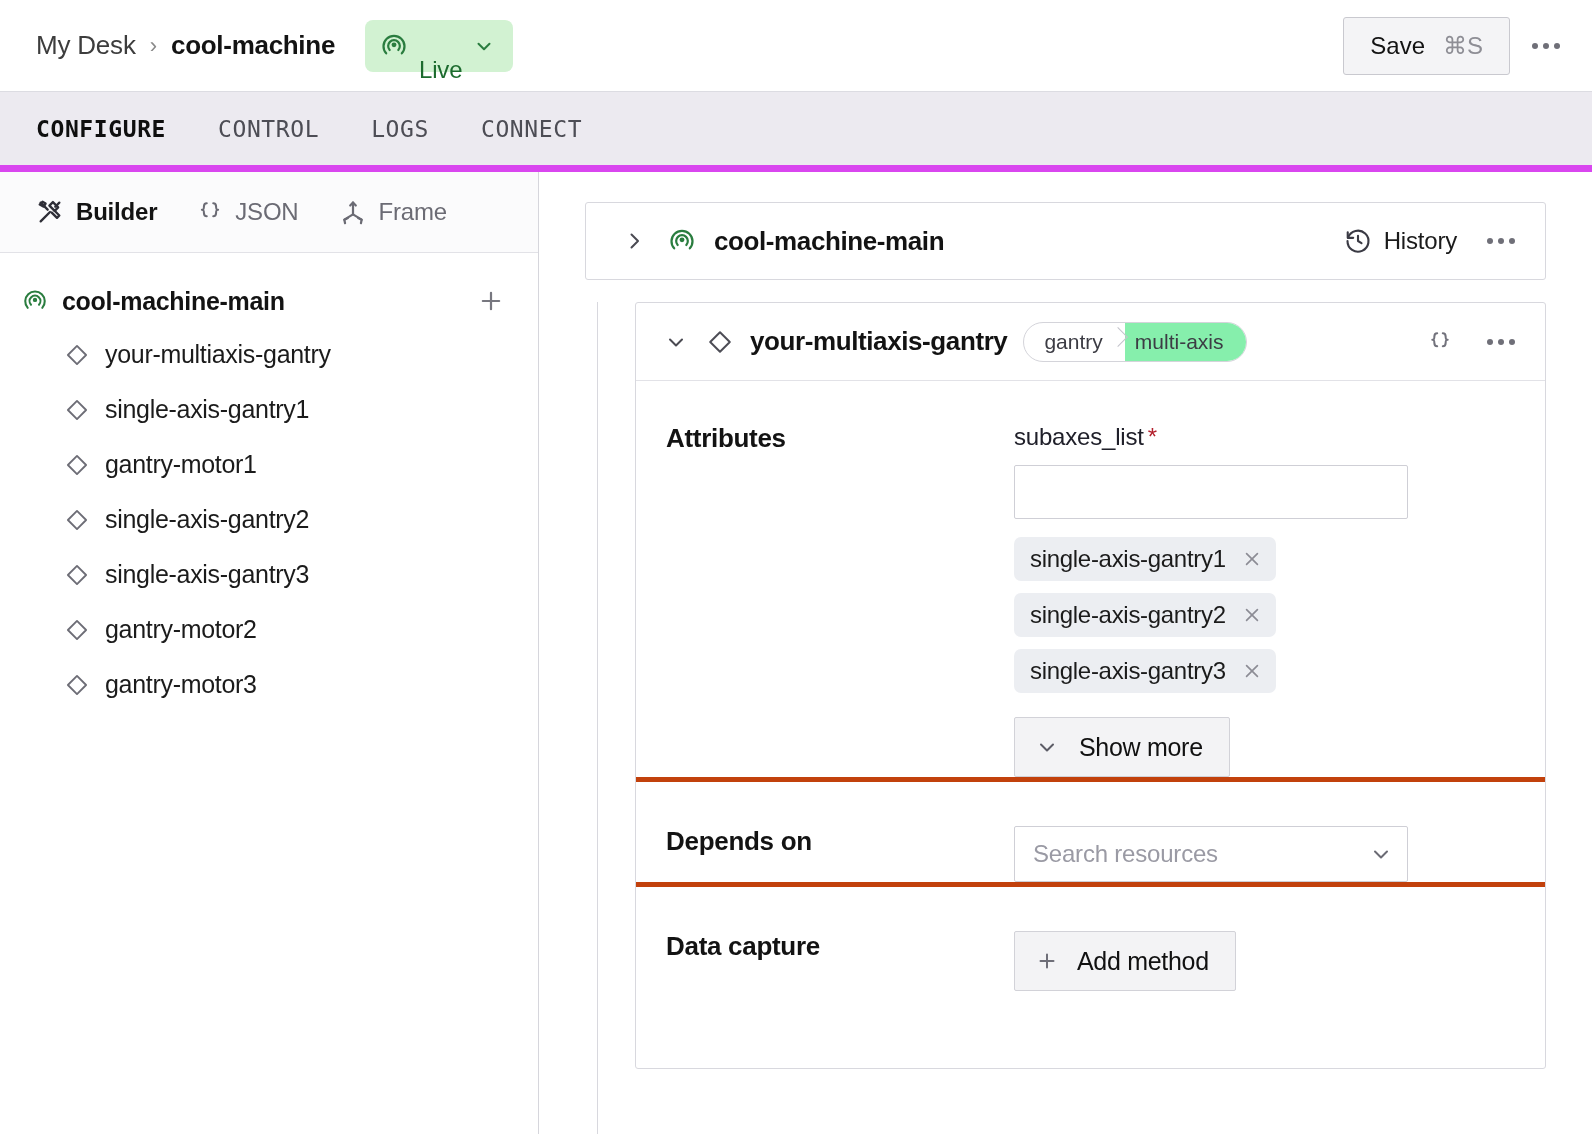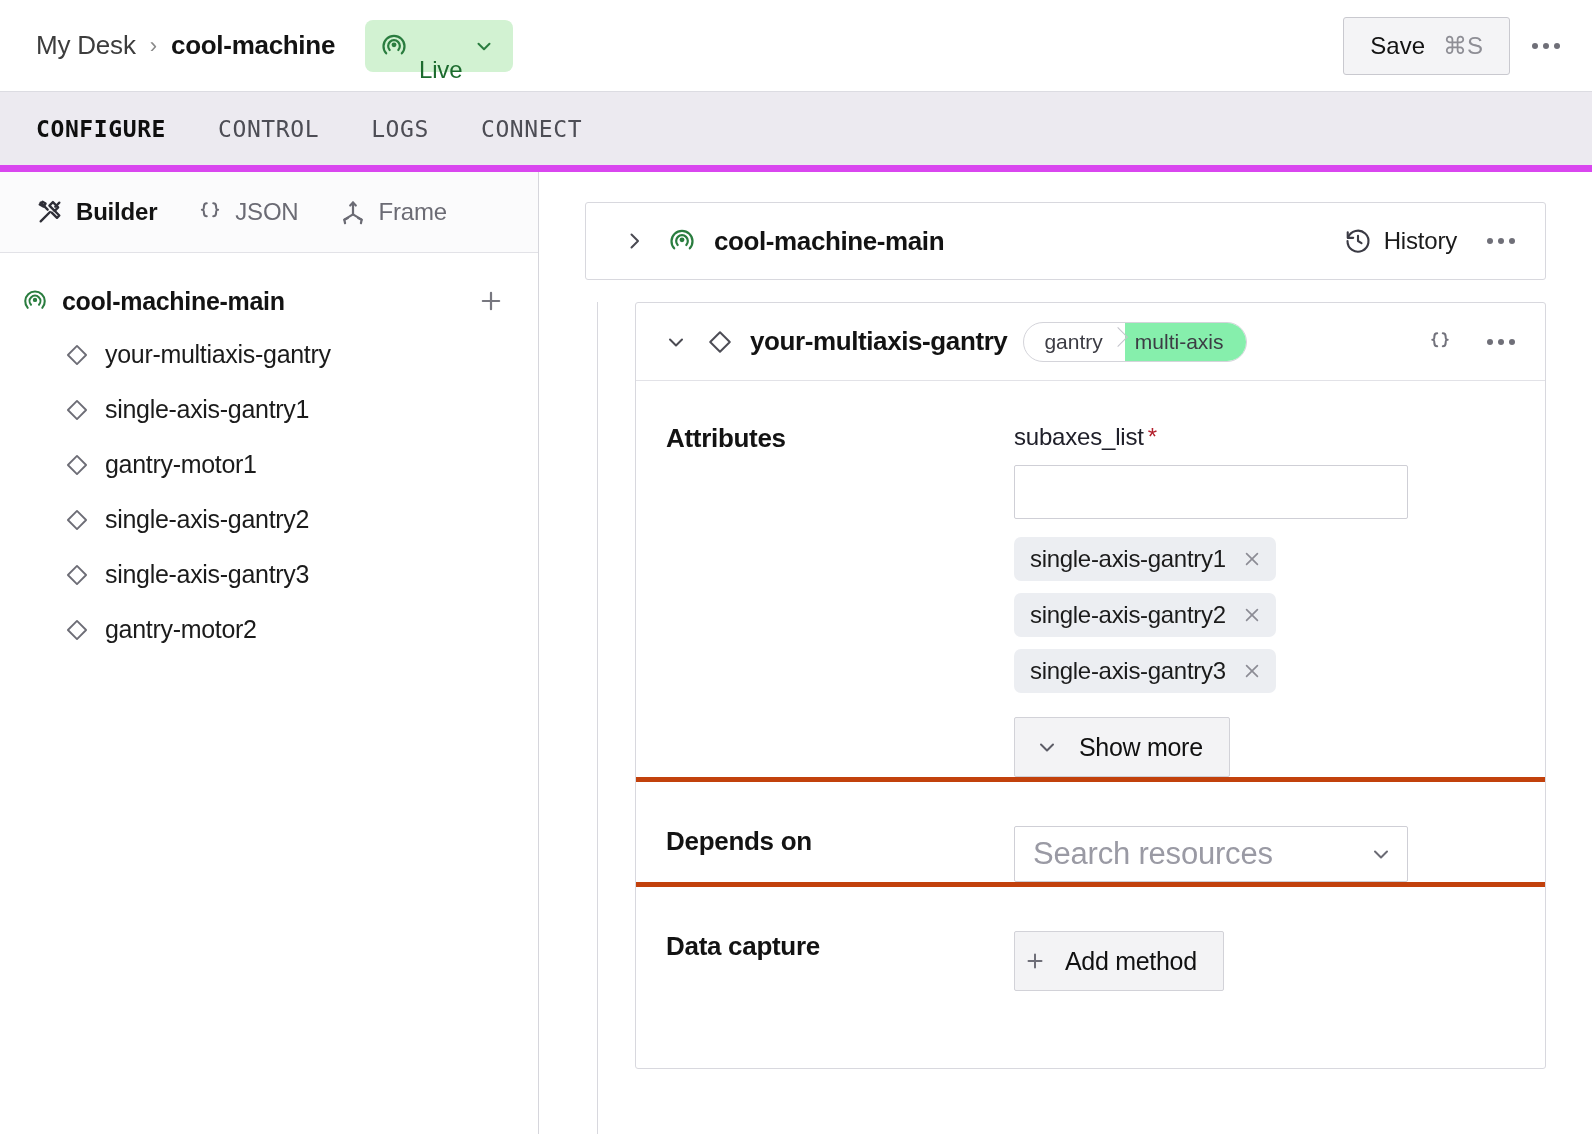--- a/index.html
+++ b/index.html
@@ -252,30 +252,30 @@
 
   .select-box {
     width: 394px; height: 56px;
     border: 1px solid #cfcfd6;
     border-radius: 2px;
     background: #fff;
     display: flex; align-items: center;
     padding: 0 14px 0 18px;
     cursor: pointer;
   }
-  .select-placeholder { font-size: 31px; color: #9a9aa4; letter-spacing: -0.2px; }
+  .select-placeholder { font-size: 24px; color: #9a9aa4; letter-spacing: -0.2px; }
   .select-chev { margin-left: auto; }
 
   .addmethod-btn {
     display: inline-flex; align-items: center; gap: 18px;
     border: 1px solid #d2d2d8;
     background: #f3f3f5;
     border-radius: 2px;
     height: 60px;
-    padding: 0 26px 0 8px;
+    padding: 0 26px 0 20px;
     cursor: pointer;
   }
   .addmethod-label { font-size: 25px; color: #111; letter-spacing: -0.3px; }
 
   svg { display: block; }
 </style>
 </head>
 <body>
 
 <div class="topbar">
@@ -419,20 +419,28 @@
           </span>
         <span class="tree-item-label">single-axis-gantry3</span>
       </div>
       <div class="tree-item">
         <span>
             <svg width="26" height="26" viewBox="0 0 24 24" fill="none" stroke="#6d6d76" stroke-width="1.7" stroke-linejoin="round">
               <path d="M12 3.6l8.4 8.4-8.4 8.4L3.6 12z"></path>
             </svg>
           </span>
         <span class="tree-item-label">gantry-motor2</span>
+      </div>
+      <div class="tree-item">
+        <span>
+            <svg width="26" height="26" viewBox="0 0 24 24" fill="none" stroke="#6d6d76" stroke-width="1.7" stroke-linejoin="round">
+              <path d="M12 3.6l8.4 8.4-8.4 8.4L3.6 12z"></path>
+            </svg>
+          </span>
+        <span class="tree-item-label">gantry-motor3</span>
       </div>
     </div>
   </div>
 
   <div class="main">
 
     <div class="machine-card">
       <span class="chev-right">
         <svg width="24" height="24" viewBox="0 0 24 24" fill="none" stroke="#4a4a52" stroke-width="2" stroke-linecap="round" stroke-linejoin="round">
             <path d="M9.5 5.5l6.5 6.5-6.5 6.5"></path>

